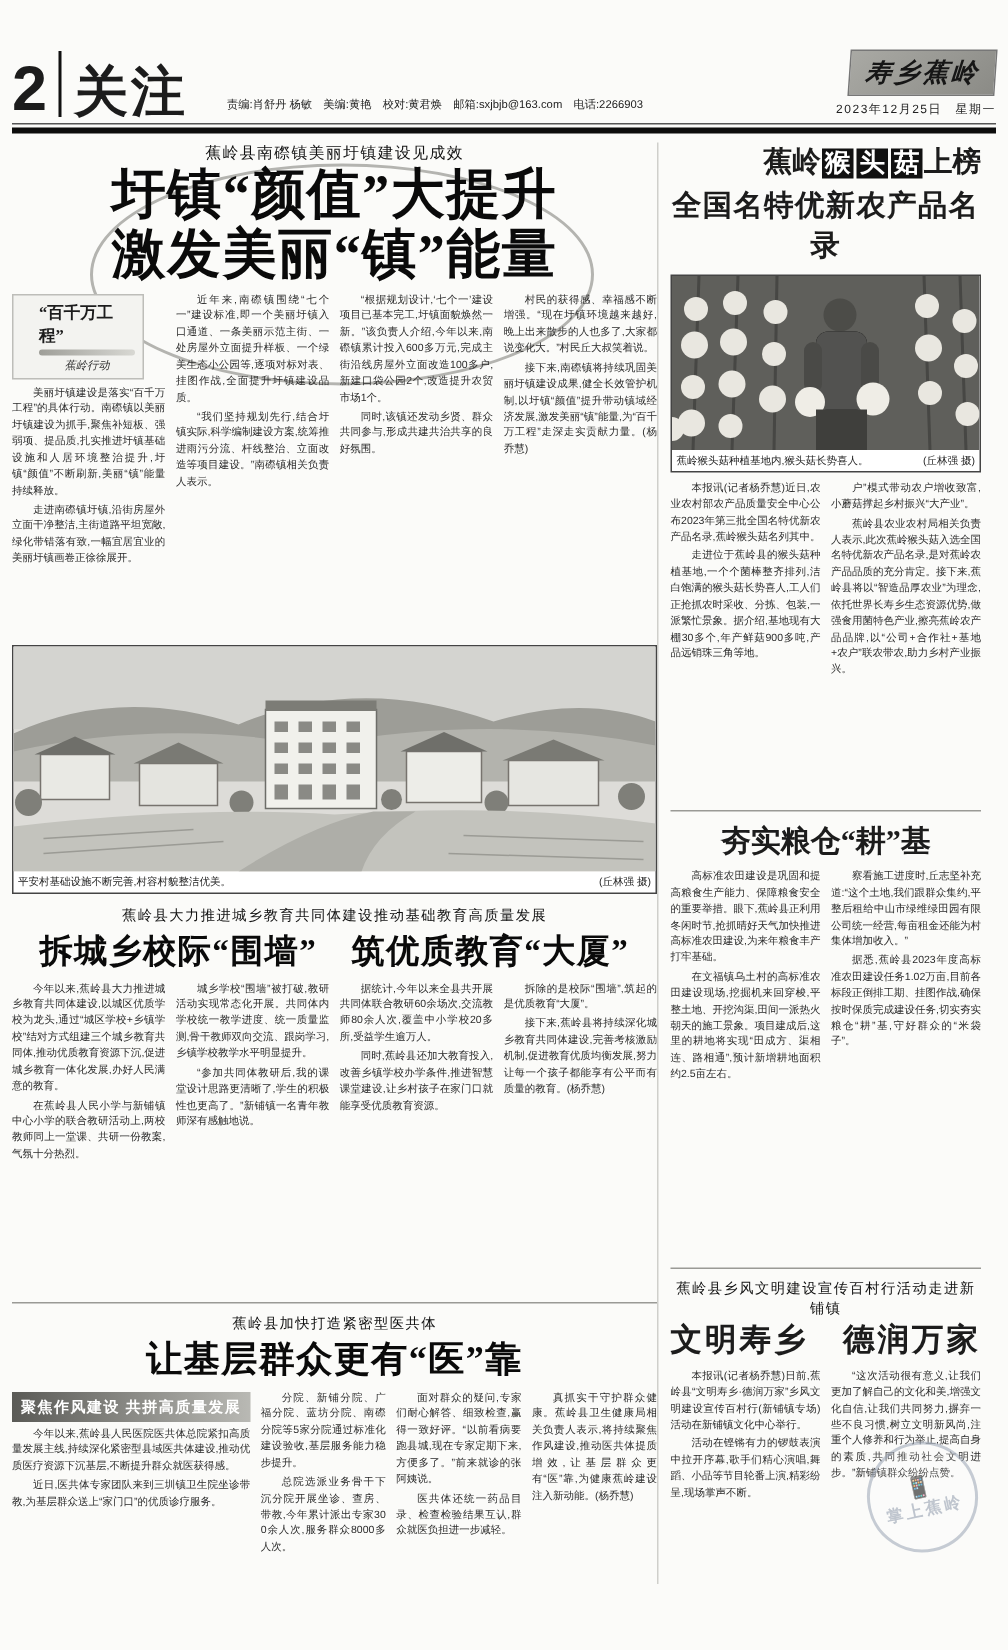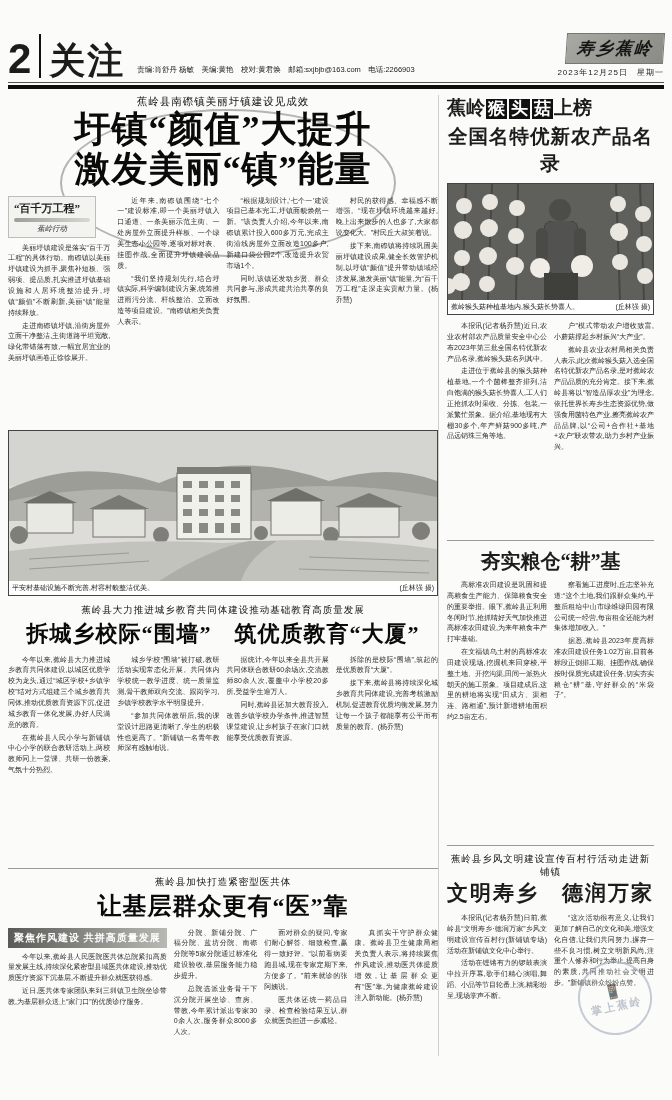--- a/index.html
+++ b/index.html
@@ -8,21 +8,21 @@
   #paper {
     position:relative; width:672px; height:1100px; margin:0 auto;
     background:#fbfbf9; overflow:hidden; padding:26px 8px 6px 8px;
   }
   
   .hdr { display:flex; justify-content:space-between; align-items:flex-end; height:52px; }
   .hdr-left { display:flex; align-items:flex-end; gap:8px; }
   .page-num { font-size:42px; font-weight:bold; line-height:0.9; font-family:"Liberation Sans",sans-serif; }
   .hdr-div { width:2px; height:44px; background:#111; }
   .section-name { font-size:36px; font-weight:bold; line-height:0.95; letter-spacing:2px; }
-  .info-line { font-size:7.5px; color:#222; padding-bottom:3px; margin-left:4px; white-space:nowrap; }
+  .info-line { font-size:7.5px; color:#222; padding-bottom:3px; margin-left:18px; white-space:nowrap; }
   .hdr-right { text-align:right; }
   .masthead {
     display:inline-block; padding:3px 10px; background:linear-gradient(135deg,#a9a9a4,#8b8b86);
     border:1px solid #777; color:#161616; font-family:"Liberation Serif",serif;
     font-weight:bold; font-style:italic; font-size:17px; letter-spacing:2px; transform:skewX(-4deg);
   }
   .date-line { font-size:8px; margin-top:3px; color:#222; letter-spacing:1px;margin-left:20px; }
   .rule-thin { height:1px; background:#555; margin-top:4px; }
   .rule-thick { height:4px; background:#0d0d0d; margin-top:2px; margin-bottom:6px; }
   
@@ -42,36 +42,36 @@
   .sep { height:1px; background:#9a9a96; margin:7px 0; }
   
   .a1 { position:relative; }
   .a1-ellipse {
     position:absolute; left:52px; top:14px; width:336px; height:148px;
     border:2px solid #b4b4b0; border-radius:50%; z-index:0;
   }
   .a1 .kicker, .a1 .headline { position:relative; z-index:1; }
   .a1 .headline { font-size:36px; line-height:1.12; letter-spacing:1px; }
   .program-box {
-    width:88px; border:1px solid #bdbdb9; background:#f3f3f0; padding:4px 5px 3px 5px; margin-bottom:5px;
+    width:88px; border:1px solid #bdbdb9; background:#f3f3f0; padding:4px 5px 3px 17px; margin-bottom:5px;
   }
   .program-box .pb-title { font-size:11px; font-weight:bold; font-family:"Liberation Serif",serif; text-indent:0; }
   .program-box .pb-wave { height:4px; margin:2px 0; background:linear-gradient(90deg,#9e9e98,#d8d8d3); border-radius:2px; }
   .program-box .pb-sub { font-size:7.5px; text-align:center; font-style:italic; color:#333; }
   .photo-frame { border:1px solid #444; margin-top:6px; background:#fff; }
   .photo-caption { display:flex; justify-content:space-between; font-size:7px; padding:2px 3px; color:#222; }
   
   .a2 .headline { font-size:22px; letter-spacing:1px; }
   .a3 .headline { font-size:24px; letter-spacing:1px; }
   .banner {
     margin-bottom:4px; padding:3px 6px; font-size:10px; font-weight:bold; color:#fff;
     background:linear-gradient(90deg,#5a5a56,#b9b9b4); letter-spacing:1px; white-space:nowrap;
   }
   
-  .r1-head1 { text-align:left; font-size:19px; font-weight:bold; font-family:"Liberation Serif",serif; }
+  .r1-head1 { text-align:right; font-size:19px; font-weight:bold; font-family:"Liberation Serif",serif; }
   .r1-head1 .boxed {
     display:inline-block; background:#111; color:#fff; padding:0 2px; margin:0 1px;
     font-size:17px; line-height:1.15;
   }
   .r1-head2 { text-align:center; font-size:19.5px; font-weight:bold; font-family:"Liberation Serif",serif; letter-spacing:1px; margin-top:2px; }
   .r2-head { text-align:center; font-weight:bold; font-family:"Liberation Serif",serif; font-size:20px; line-height:1.3; }
   .r3-head { text-align:center; font-weight:bold; font-family:"Liberation Serif",serif; font-size:21px; letter-spacing:2px; }
   .watermark {
     position:absolute; right:2px; bottom:6px; width:74px; height:74px; border-radius:50%;
     border:2px solid #9aa4b5; color:#8f9aac; opacity:0.55; display:flex; flex-direction:column;

